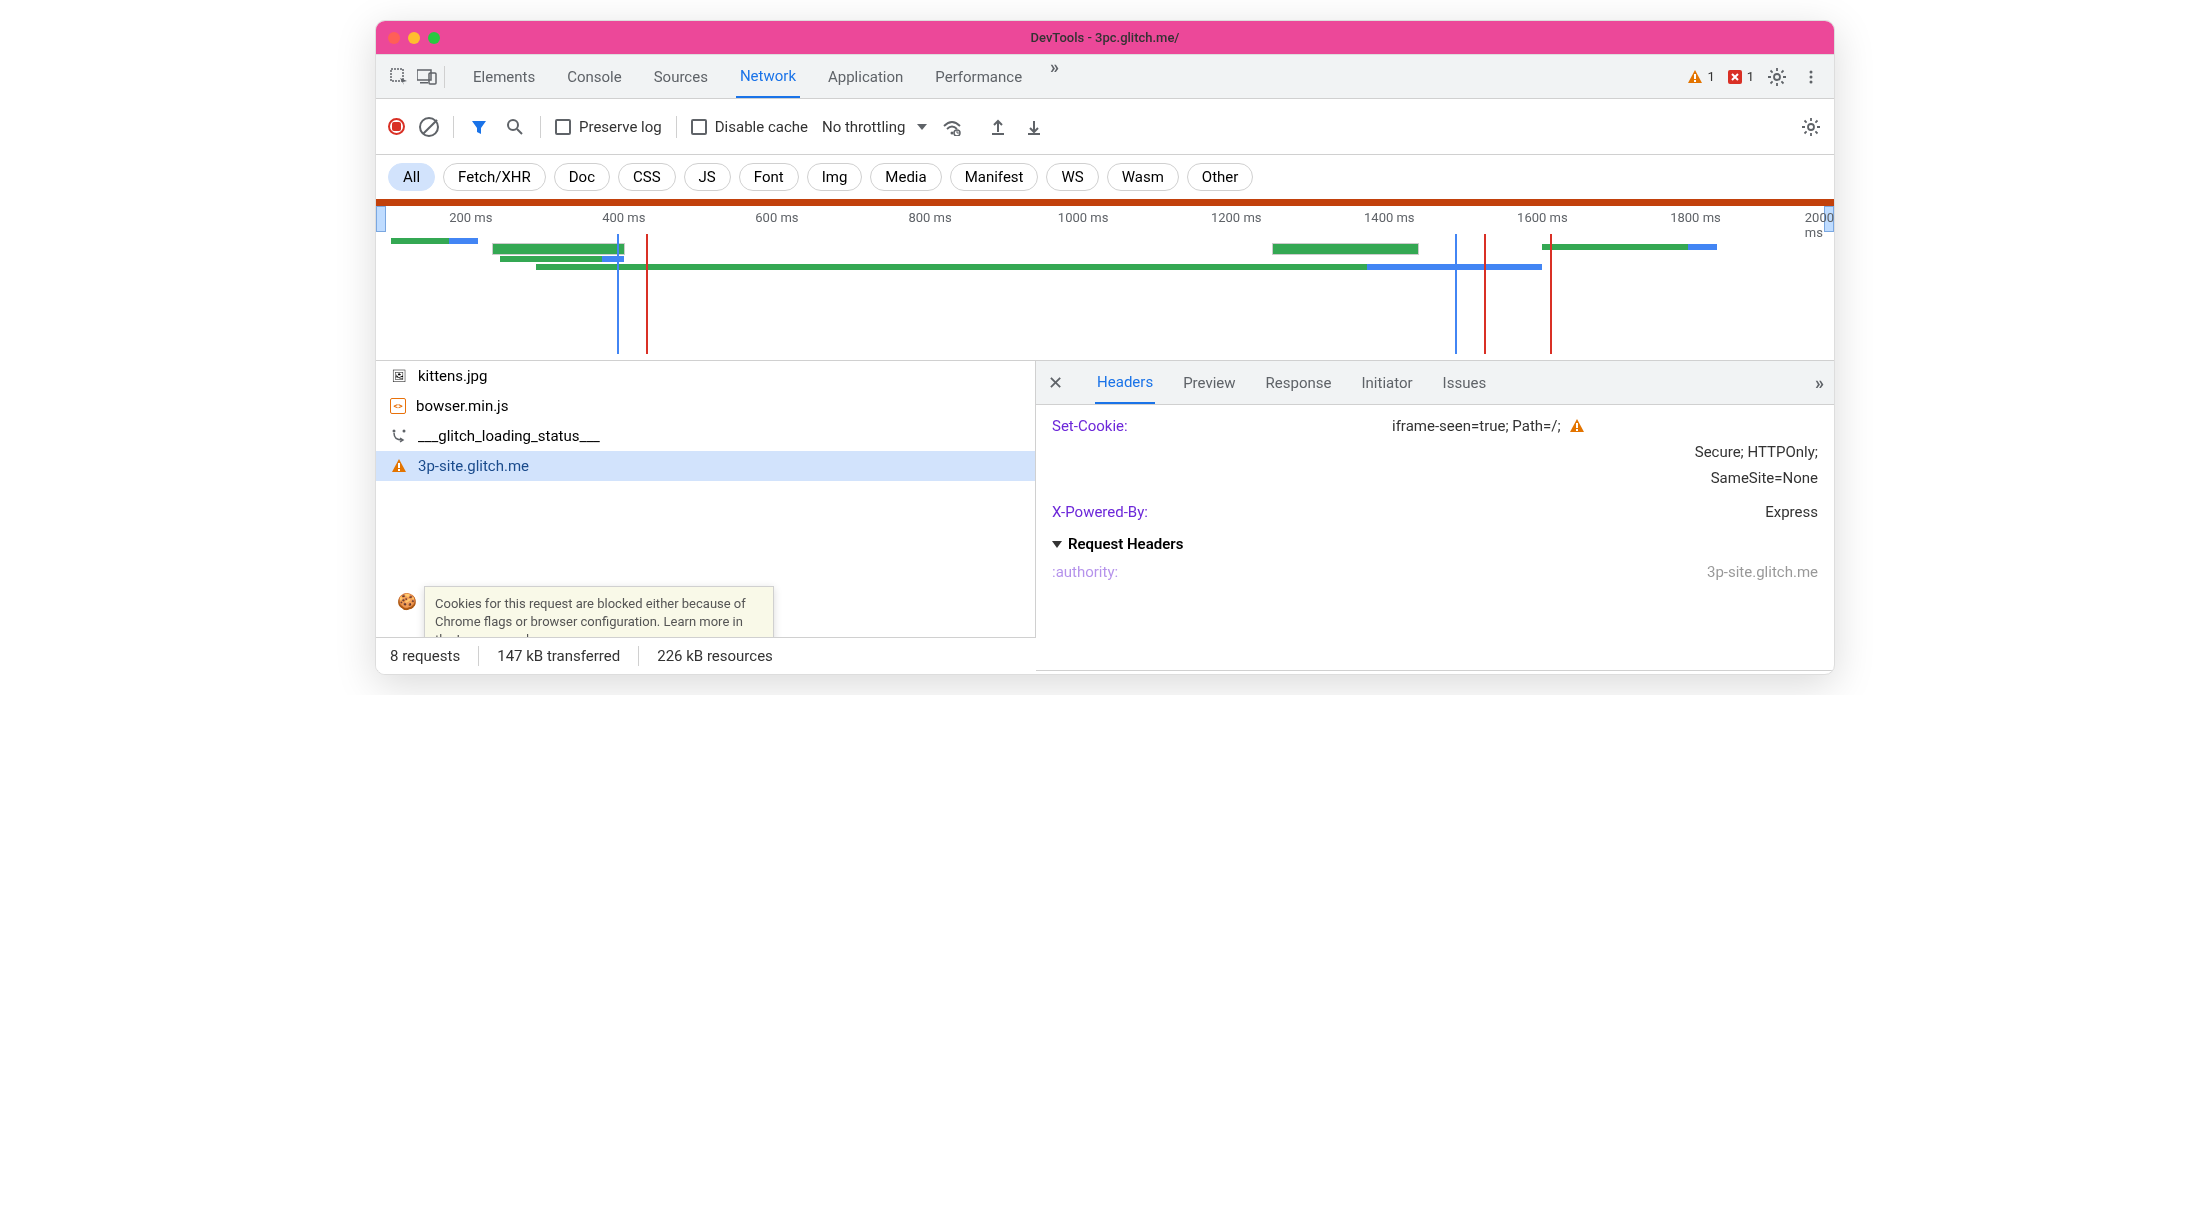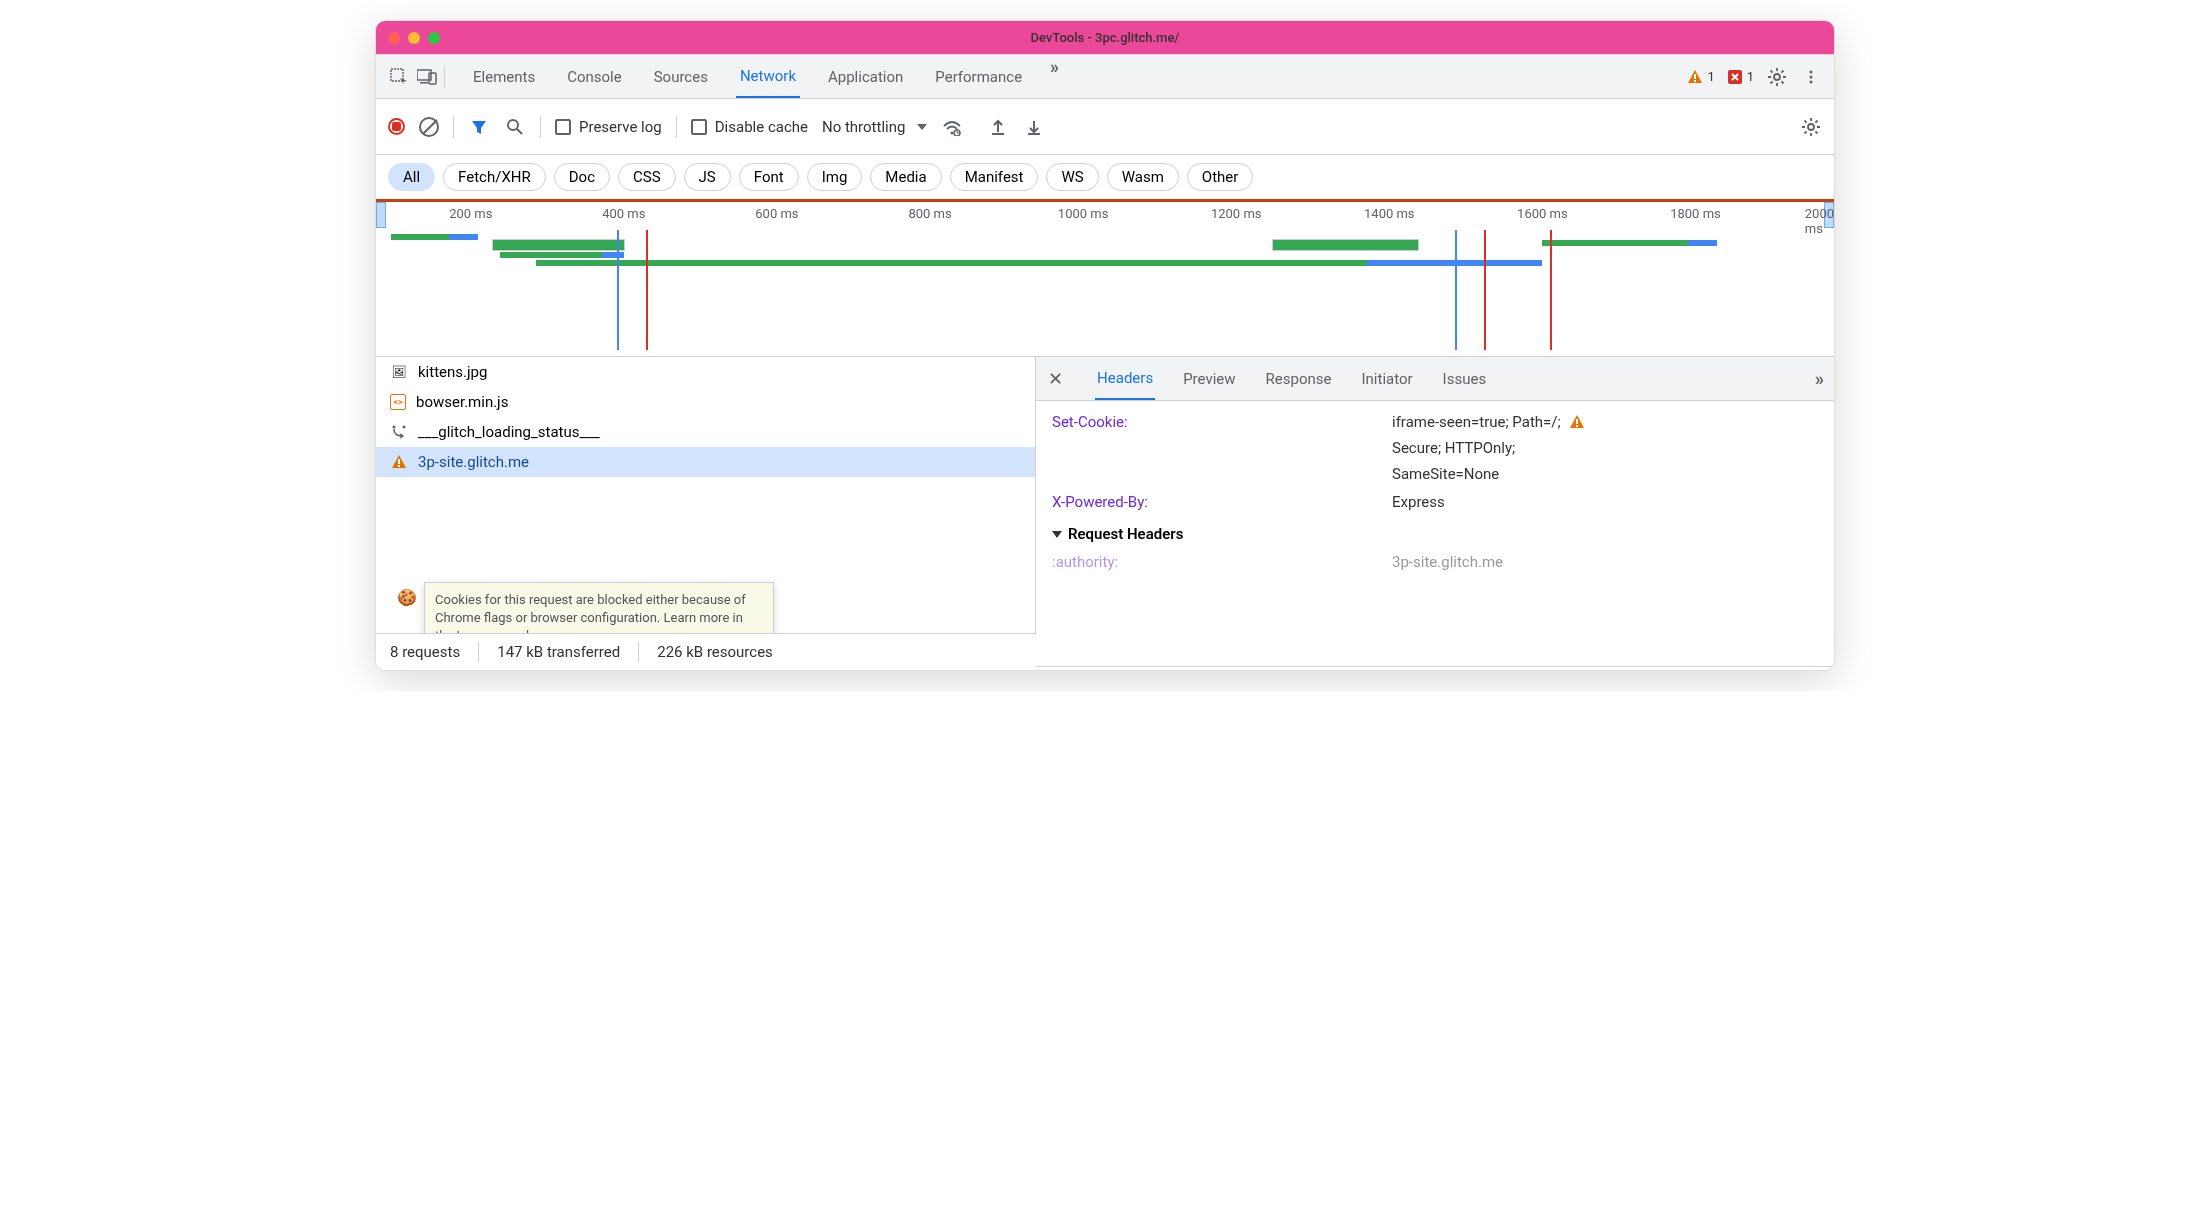--- a/index.html
+++ b/index.html
@@ -26,21 +26,21 @@
     .ban-icon { width: 20px; height: 20px; border: 2px solid #5f6368; border-radius: 50%; position: relative; }
     .ban-icon::after { content: ''; position: absolute; width: 2px; height: 20px; background: #5f6368; top: -2px; left: 8px; transform: rotate(45deg); }
     .vdiv { width: 1px; height: 22px; background: #d0d0d0; }
     .checkbox-label { display: flex; align-items: center; gap: 8px; font-size: 15px; color: #333; cursor: pointer; }
     .checkbox-box { width: 16px; height: 16px; border: 2px solid #5f6368; border-radius: 2px; }
     .dropdown-plain { font-size: 15px; color: #333; display: flex; align-items: center; gap: 12px; cursor: pointer; }
     .caret { width: 0; height: 0; border-left: 5px solid transparent; border-right: 5px solid transparent; border-top: 6px solid #5f6368; }
     .filter-row { background: #fff; border-bottom: 1px solid #d0d0d0; padding: 6px 12px; display: flex; align-items: center; gap: 14px; }
     .filter-input { background: #f1f3f4; border-radius: 18px; padding: 6px 14px; display: flex; align-items: center; gap: 10px; width: 380px; }
     .filter-input input { border: none; background: transparent; outline: none; font-size: 15px; color: #5f6368; width: 100%; }
-    .type-filters { background: #fff; padding: 8px 12px; display: flex; align-items: center; gap: 8px; flex-wrap: wrap; border-bottom: 3px solid #c2410c; }
+    .type-filters { background: #fff; padding: 8px 12px; display: flex; align-items: center; gap: 8px; flex-wrap: wrap; border-bottom: 7px solid #c2410c; }
     .type-chip { border: 1px solid #d0d0d0; border-radius: 14px; padding: 4px 14px; font-size: 15px; cursor: pointer; background: #fff; }
     .type-chip.active { background: #d2e3fc; border-color: #d2e3fc; }
     .timeline { height: 155px; background: #fff; border-bottom: 1px solid #d0d0d0; position: relative; padding-top: 4px; }
     .time-labels { display: flex; height: 20px; position: relative; font-size: 13px; color: #5f6368; }
     .time-label { position: absolute; transform: translateX(-50%); }
     .waterfall { position: relative; height: 120px; margin-top: 4px; }
     .wf-bar { position: absolute; height: 6px; }
     .panels { display: flex; height: 310px; border-bottom: 1px solid #d0d0d0; }
     .left-panel { width: 660px; border-right: 1px solid #d0d0d0; display: flex; flex-direction: column; }
     .left-header { background: #f1f3f4; padding: 10px 14px; font-size: 15px; font-weight: 500; border-bottom: 1px solid #d0d0d0; }
@@ -51,21 +51,21 @@
     .tooltip { position: absolute; background: #f9f9e8; border: 1px solid #d0d0d0; padding: 8px 10px; font-size: 13px; color: #555; width: 350px; line-height: 1.4; box-shadow: 0 2px 8px rgba(0,0,0,0.15); left: 48px; top: 225px; }
     .tooltip-cookie { position: absolute; left: -28px; top: 4px; font-size: 16px; }
     .right-panel { flex: 1; display: flex; flex-direction: column; }
     .right-tabs { background: #f1f3f4; border-bottom: 1px solid #d0d0d0; display: flex; align-items: center; padding: 0 12px; gap: 26px; height: 44px; }
     .close-x { font-size: 18px; color: #5f6368; cursor: pointer; margin-right: 6px; }
     .detail-tab { font-size: 15px; color: #5f6368; padding: 11px 2px; cursor: pointer; }
     .detail-tab.active { color: #1a73e8; border-bottom: 2px solid #1a73e8; margin-bottom: -1px; }
     .headers-content { padding: 12px 16px; font-size: 15px; overflow: hidden; }
     .header-row { display: flex; align-items: flex-start; margin-bottom: 8px; }
     .header-name { width: 340px; color: #6d28d9; }
-    .header-value { flex: 1; color: #333; }
+    .header-value { flex: 1; color: #333; text-align: right; }
     .section-title { font-weight: 600; margin: 14px 0 10px 0; display: flex; align-items: center; gap: 6px; }
     .tri-down { width: 0; height: 0; border-left: 5px solid transparent; border-right: 5px solid transparent; border-top: 7px solid #333; }
     .status-bar { display: flex; align-items: center; padding: 8px 14px; gap: 18px; font-size: 15px; color: #333; border-top: 1px solid #d0d0d0; position: relative; }
     .status-div { width: 1px; height: 20px; background: #d0d0d0; }
     .funnel-blue { color: #1a73e8; }
     svg { display: block; }
     .warn-tri { color:#e37400; }
     .more-chev { font-size: 18px; color: #5f6368; font-weight: bold; letter-spacing: -2px; cursor: pointer; }
     .cut-top { position: relative; overflow: hidden; }
 </style>
@@ -310,21 +310,21 @@
                     <path d="M8 1 L15 14 L1 14 Z" fill="#e37400"></path>
                     <rect x="7" y="5" width="2" height="5" fill="#fff"></rect>
                     <rect x="7" y="11" width="2" height="2" fill="#fff"></rect>
                   </svg>
                 </span>
             </div>
             <div style="margin-top:8px;">Secure; HTTPOnly;</div>
             <div style="margin-top:8px;">SameSite=None</div>
           </div>
         </div>
-        <div class="header-row" style="margin-top:10px;">
+        <div class="header-row" style="margin-top:16px;">
           <div class="header-name">X-Powered-By:</div>
           <div class="header-value">Express</div>
         </div>
         <div class="section-title">
           <span class="tri-down"></span>
           <span>Request Headers</span>
         </div>
         <div class="header-row cut-top" style="opacity:0.5; height:18px;">
           <div class="header-name">:authority:</div>
           <div class="header-value">3p-site.glitch.me</div>

